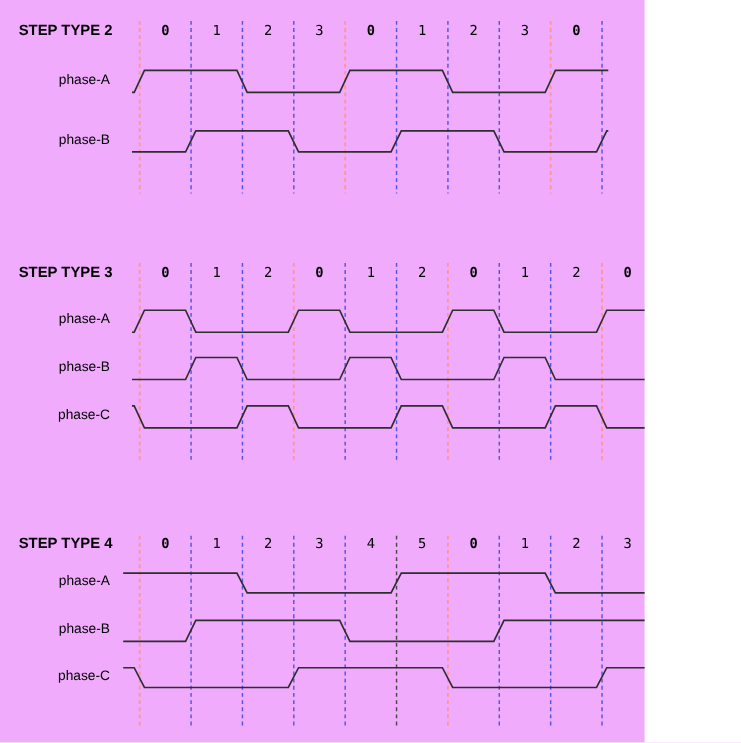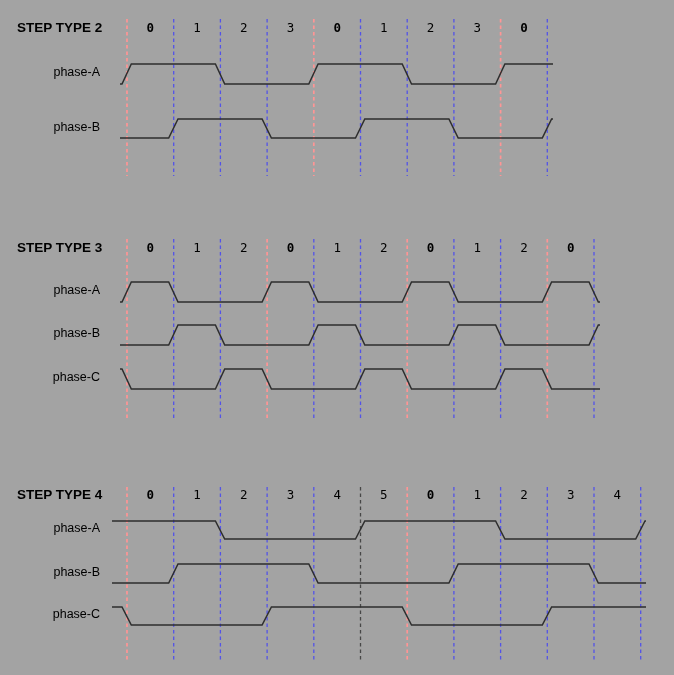--- a/index.html
+++ b/index.html
@@ -1,20 +1,20 @@
 <!DOCTYPE html>
 <html><head>
 <meta charset="utf-8">
 <style>
   html, body { margin: 0; padding: 0; background: #ffffff; }
   .canvas {
     position: relative;
-    width: 674px;
+    width: 586px;
     height: 675px;
-    background: #a3a3a3;
+    background: #f0abfc;
     overflow: hidden;
     font-family: "Liberation Sans", sans-serif;
   }
   svg text {
     font-family: "Liberation Sans", sans-serif;
     fill: #000000;
   }
   svg text.mono {
     font-family: "DejaVu Sans Mono", monospace;
   }

